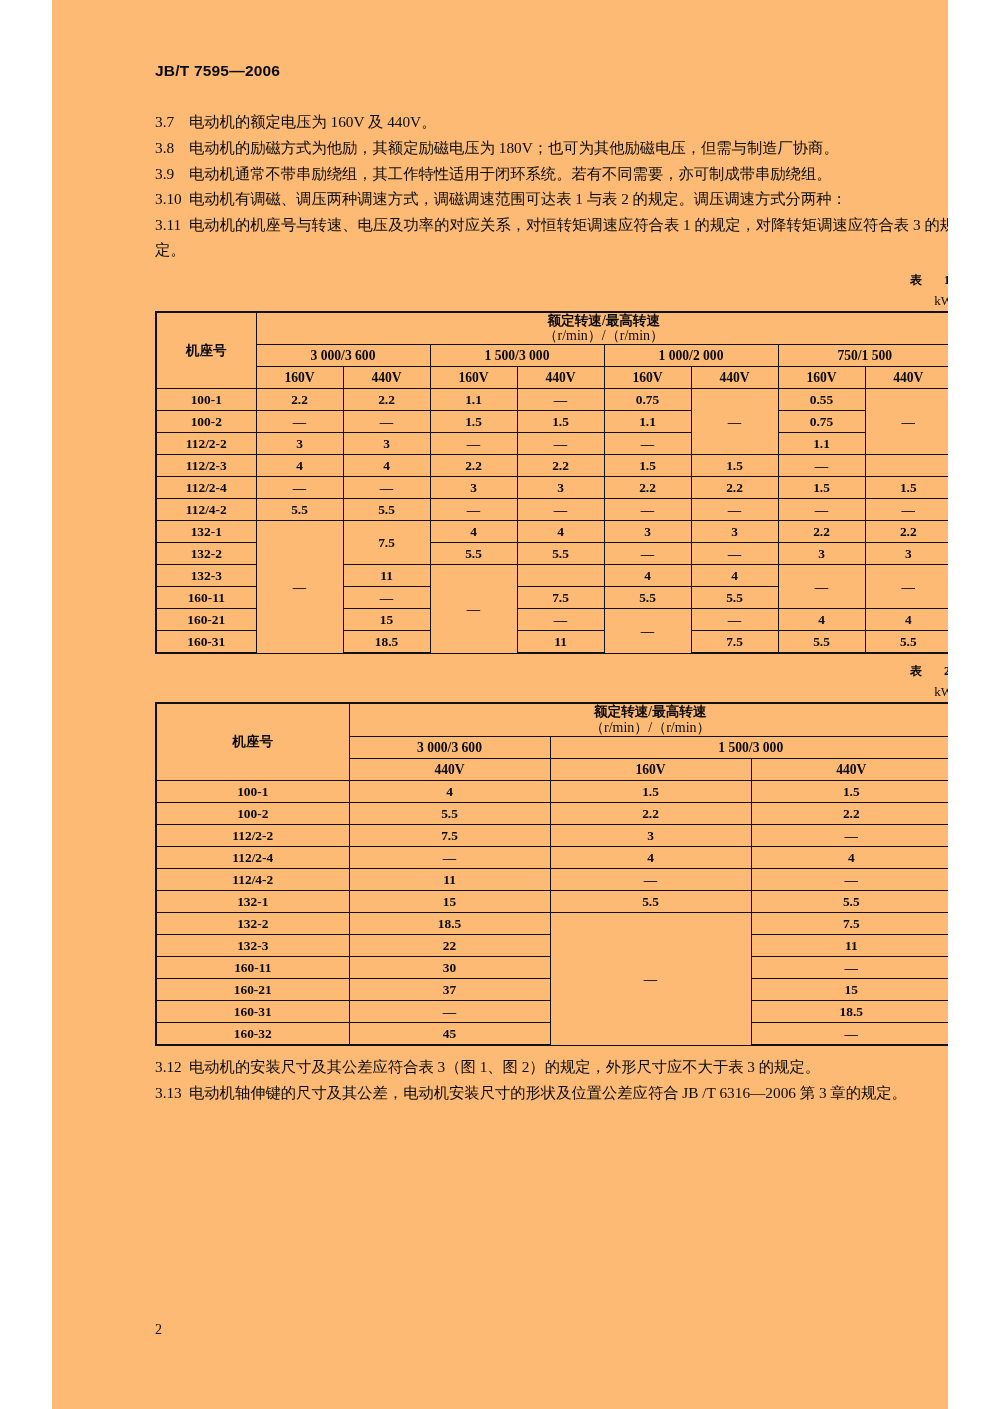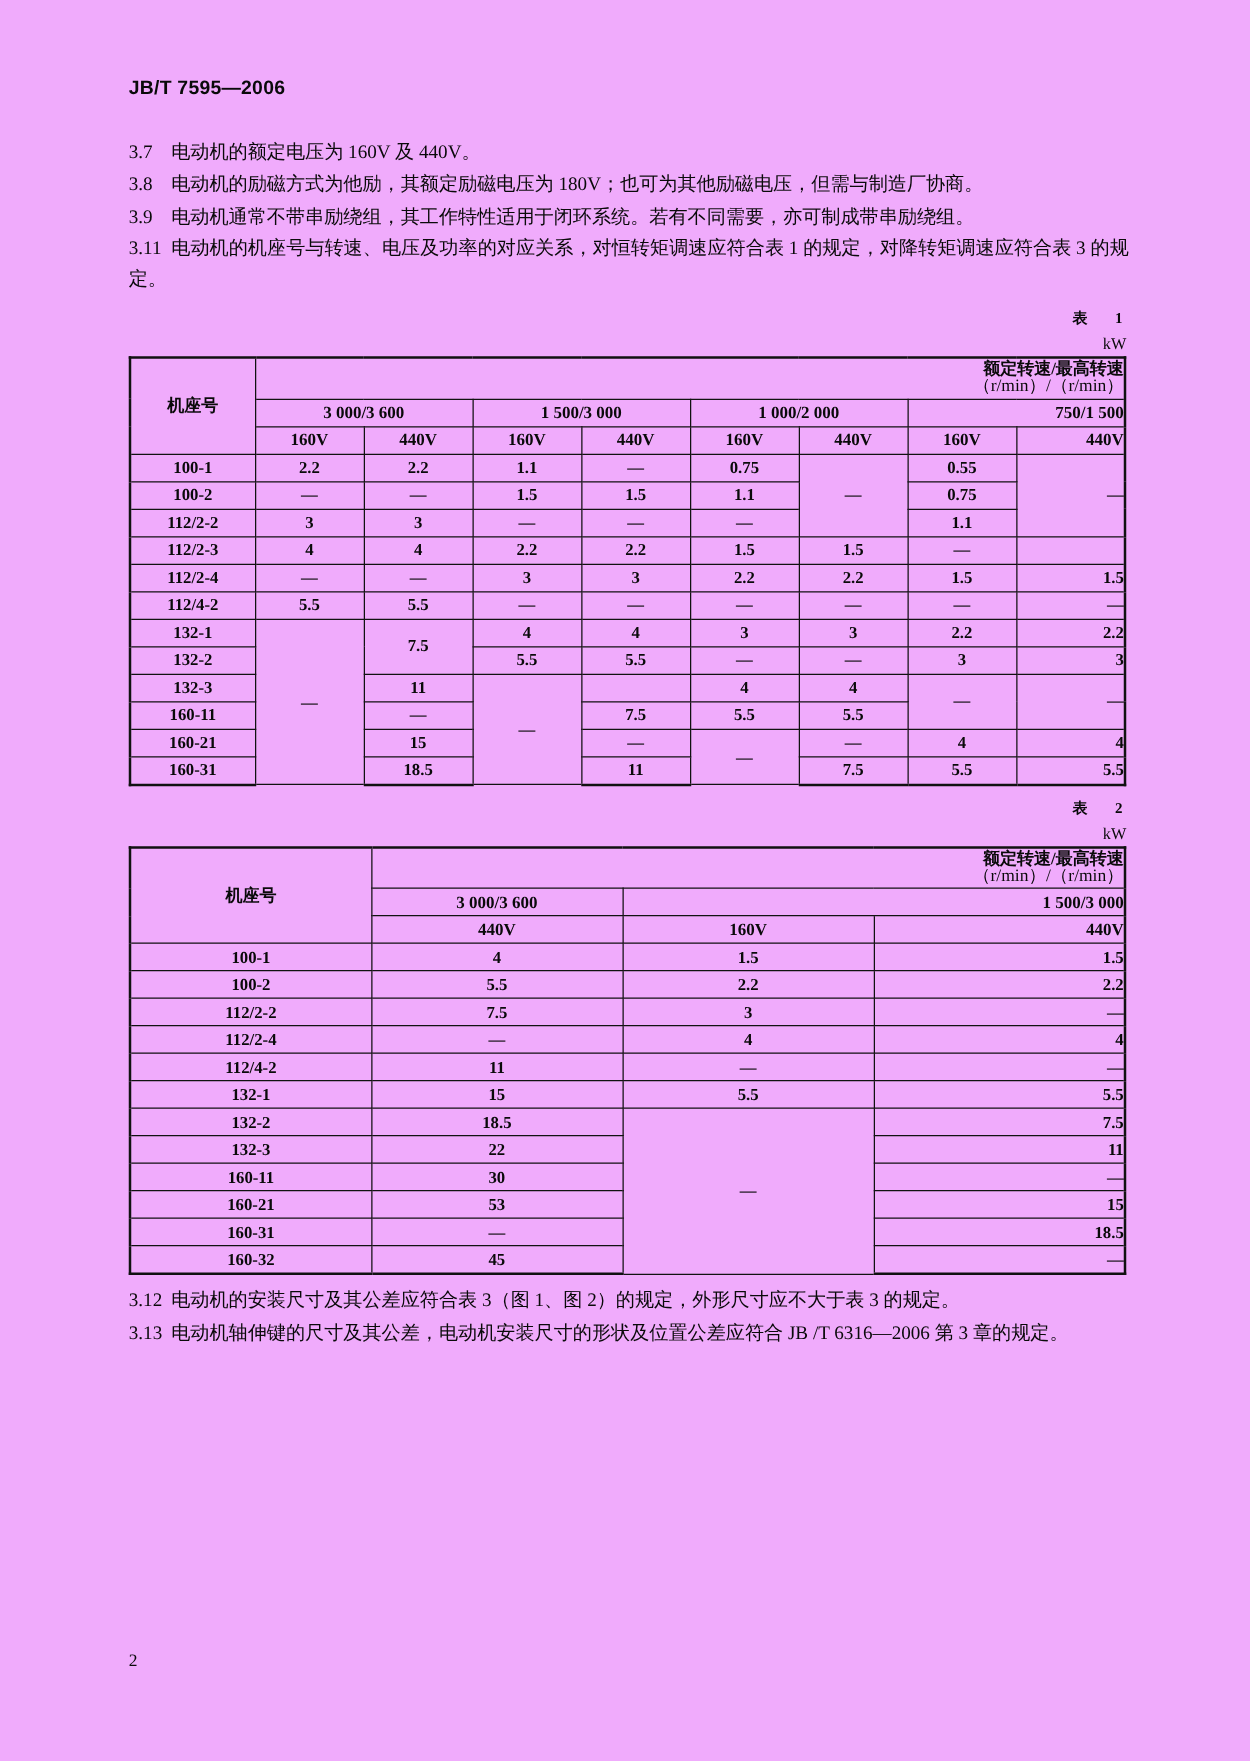--- a/index.html
+++ b/index.html
@@ -2,23 +2,23 @@
 <html><head>
 <meta charset="utf-8">
 <style>
   html, body {
     margin: 0;
     padding: 0;
     background: #ffffff;
   }
   .page {
     position: relative;
-    width: 1000px;
+    width: 896px;
     height: 1409px;
-    background: #f0abfc;
+    background: #fdba74;
     margin: 0 auto;
     font-family: "Liberation Serif", "DejaVu Serif", serif;
     color: #0a0a0a;
     overflow: hidden;
   }
   .content {
     position: absolute;
     left: 103px;
     top: 62px;
     width: 800px;
@@ -69,21 +69,21 @@
     height: 21px;
     line-height: 1.15;
     font-family: "Liberation Serif", "DejaVu Serif", serif;
   }
   table.sheet th {
     font-size: 13.6px;
   }
   table.sheet .outer-top { border-top-width: 2px; }
   table.sheet .outer-bot { border-bottom-width: 2px; }
   table.sheet .outer-left { border-left-width: 2px; }
-  table.sheet .outer-right { border-right-width: 2px; text-align: right; }
+  table.sheet .outer-right { border-right-width: 2px; }
   .hdr-main { height: 26px; font-size: 14px; }
   .hdr-sub  { height: 23px; font-weight: normal; font-size: 14px; }
   .rowhead { font-weight: normal; }
   .jizuo { font-size: 15px; font-weight: bold; }
   .t2 td, .t2 th { height: 29px; }
   .t2 .hdr-main { height: 26px; }
   .bottom-paras { margin-top: 9px; }
   .pagenum {
     position: absolute;
     left: 103px;
@@ -99,20 +99,21 @@
 <div class="page">
 
   <div class="content">
 
     <div class="header-code">JB/T 7595—2006</div>
 
     <div>
       <p class="para"><span class="num">3.7</span><span>电动机的额定电压为 160V 及 440V。</span></p>
       <p class="para"><span class="num">3.8</span><span>电动机的励磁方式为他励，其额定励磁电压为 180V；也可为其他励磁电压，但需与制造厂协商。</span></p>
       <p class="para"><span class="num">3.9</span><span>电动机通常不带串励绕组，其工作特性适用于闭环系统。若有不同需要，亦可制成带串励绕组。</span></p>
+      <p class="para"><span class="num">3.10</span><span>电动机有调磁、调压两种调速方式，调磁调速范围可达表 1 与表 2 的规定。调压调速方式分两种：</span></p>
       <p class="para"><span class="num">3.11</span><span>电动机的机座号与转速、电压及功率的对应关系，对恒转矩调速应符合表 1 的规定，对降转矩调速应符合表 3 的规定。</span></p>
     </div>
 
     <div class="tbl-caption">表　1</div>
     <div class="unit-line">kW</div>
 
     <div class="tbl-wrap">
     <table class="sheet t1">
       <colgroup>
         <col style="width:100px">
@@ -360,21 +361,21 @@
           <td>22</td>
           <td class="outer-right">11</td>
         </tr>
         <tr>
           <td class="outer-left rowhead">160-11</td>
           <td>30</td>
           <td class="outer-right">—</td>
         </tr>
         <tr>
           <td class="outer-left rowhead">160-21</td>
-          <td>53</td>
+          <td>37</td>
           <td class="outer-right">15</td>
         </tr>
         <tr>
           <td class="outer-left rowhead">160-31</td>
           <td>—</td>
           <td class="outer-right">18.5</td>
         </tr>
         <tr>
           <td class="outer-left outer-bot rowhead">160-32</td>
           <td class="outer-bot">45</td>

